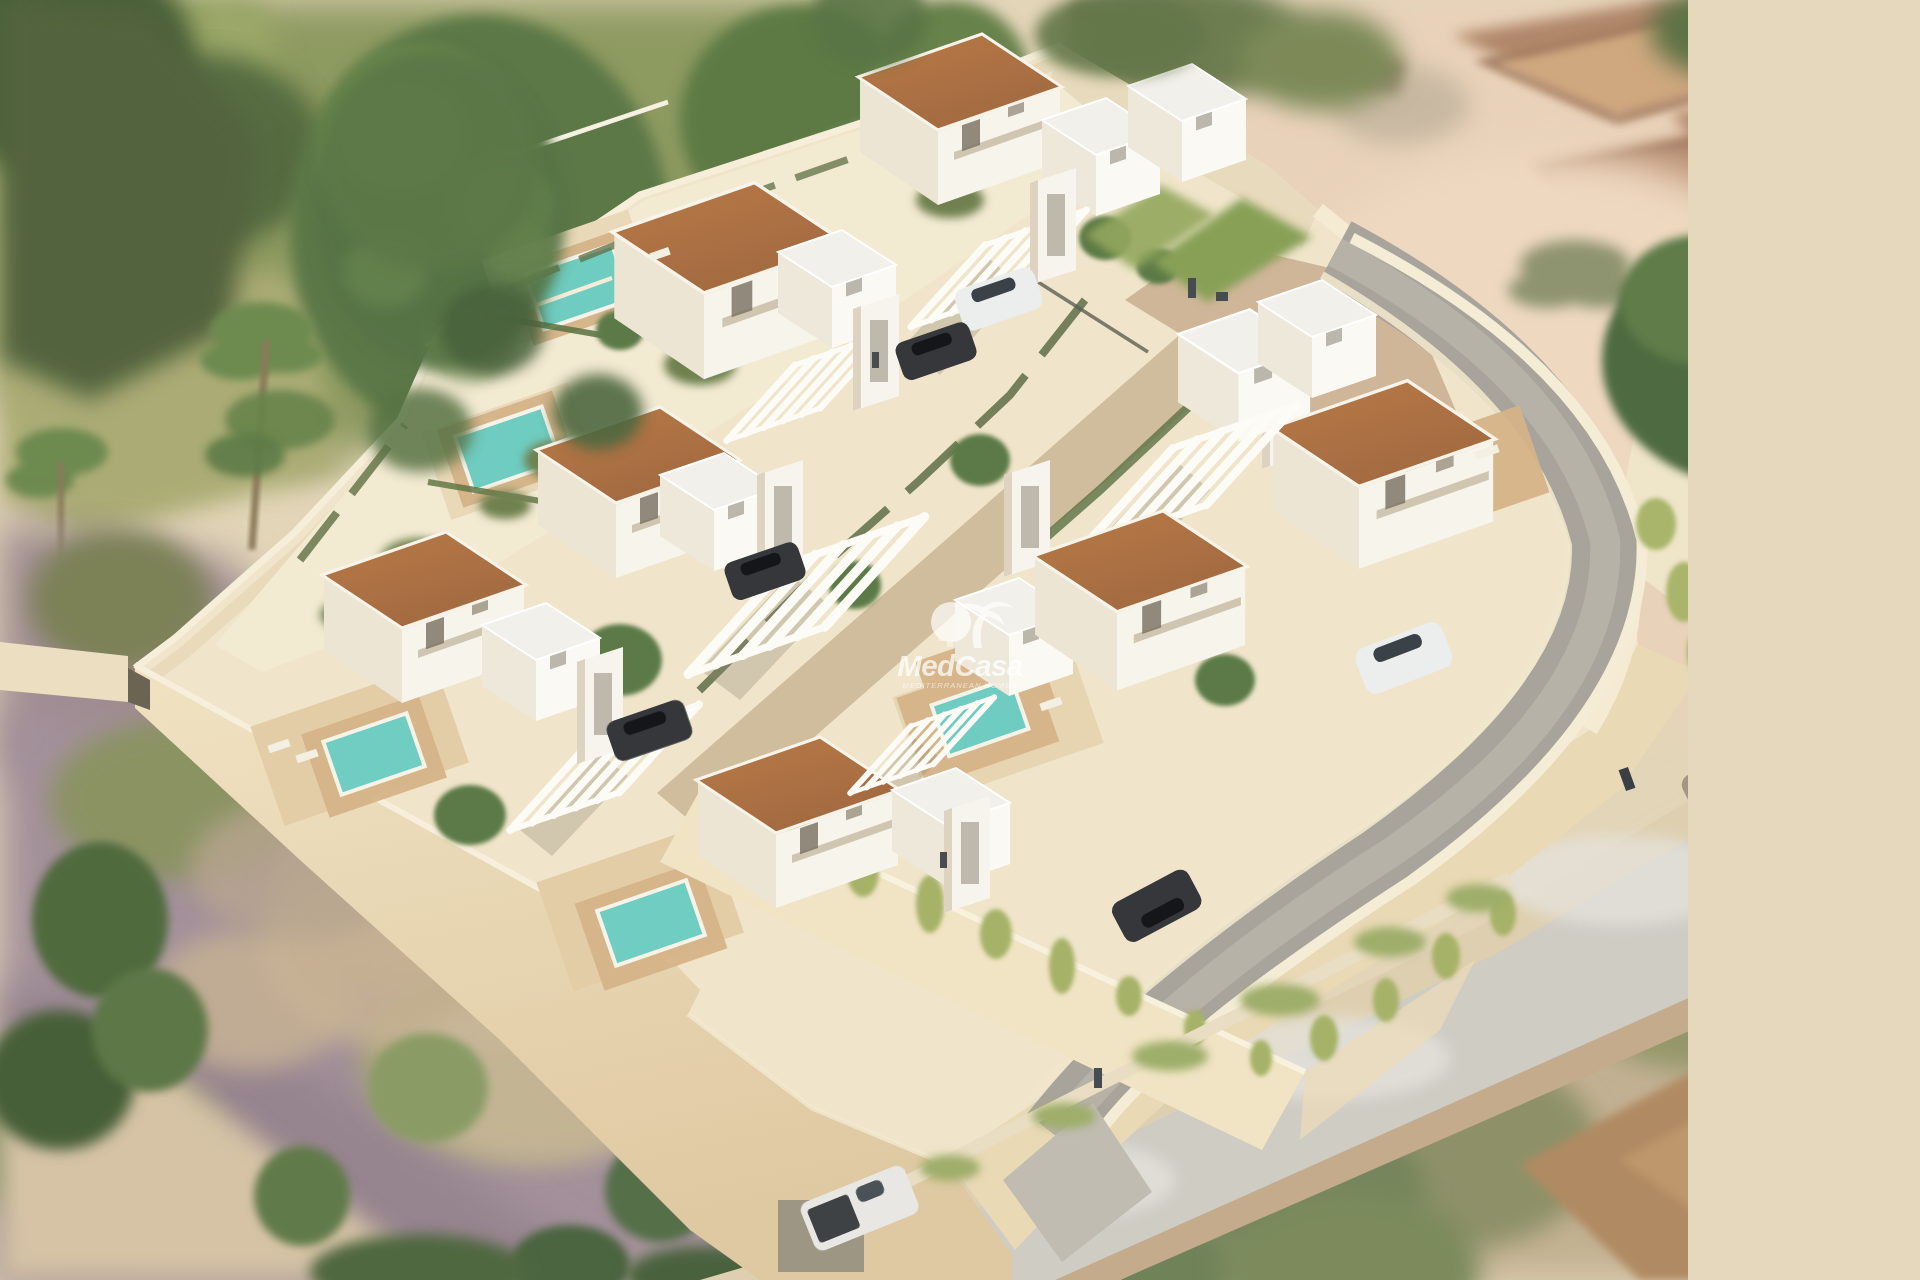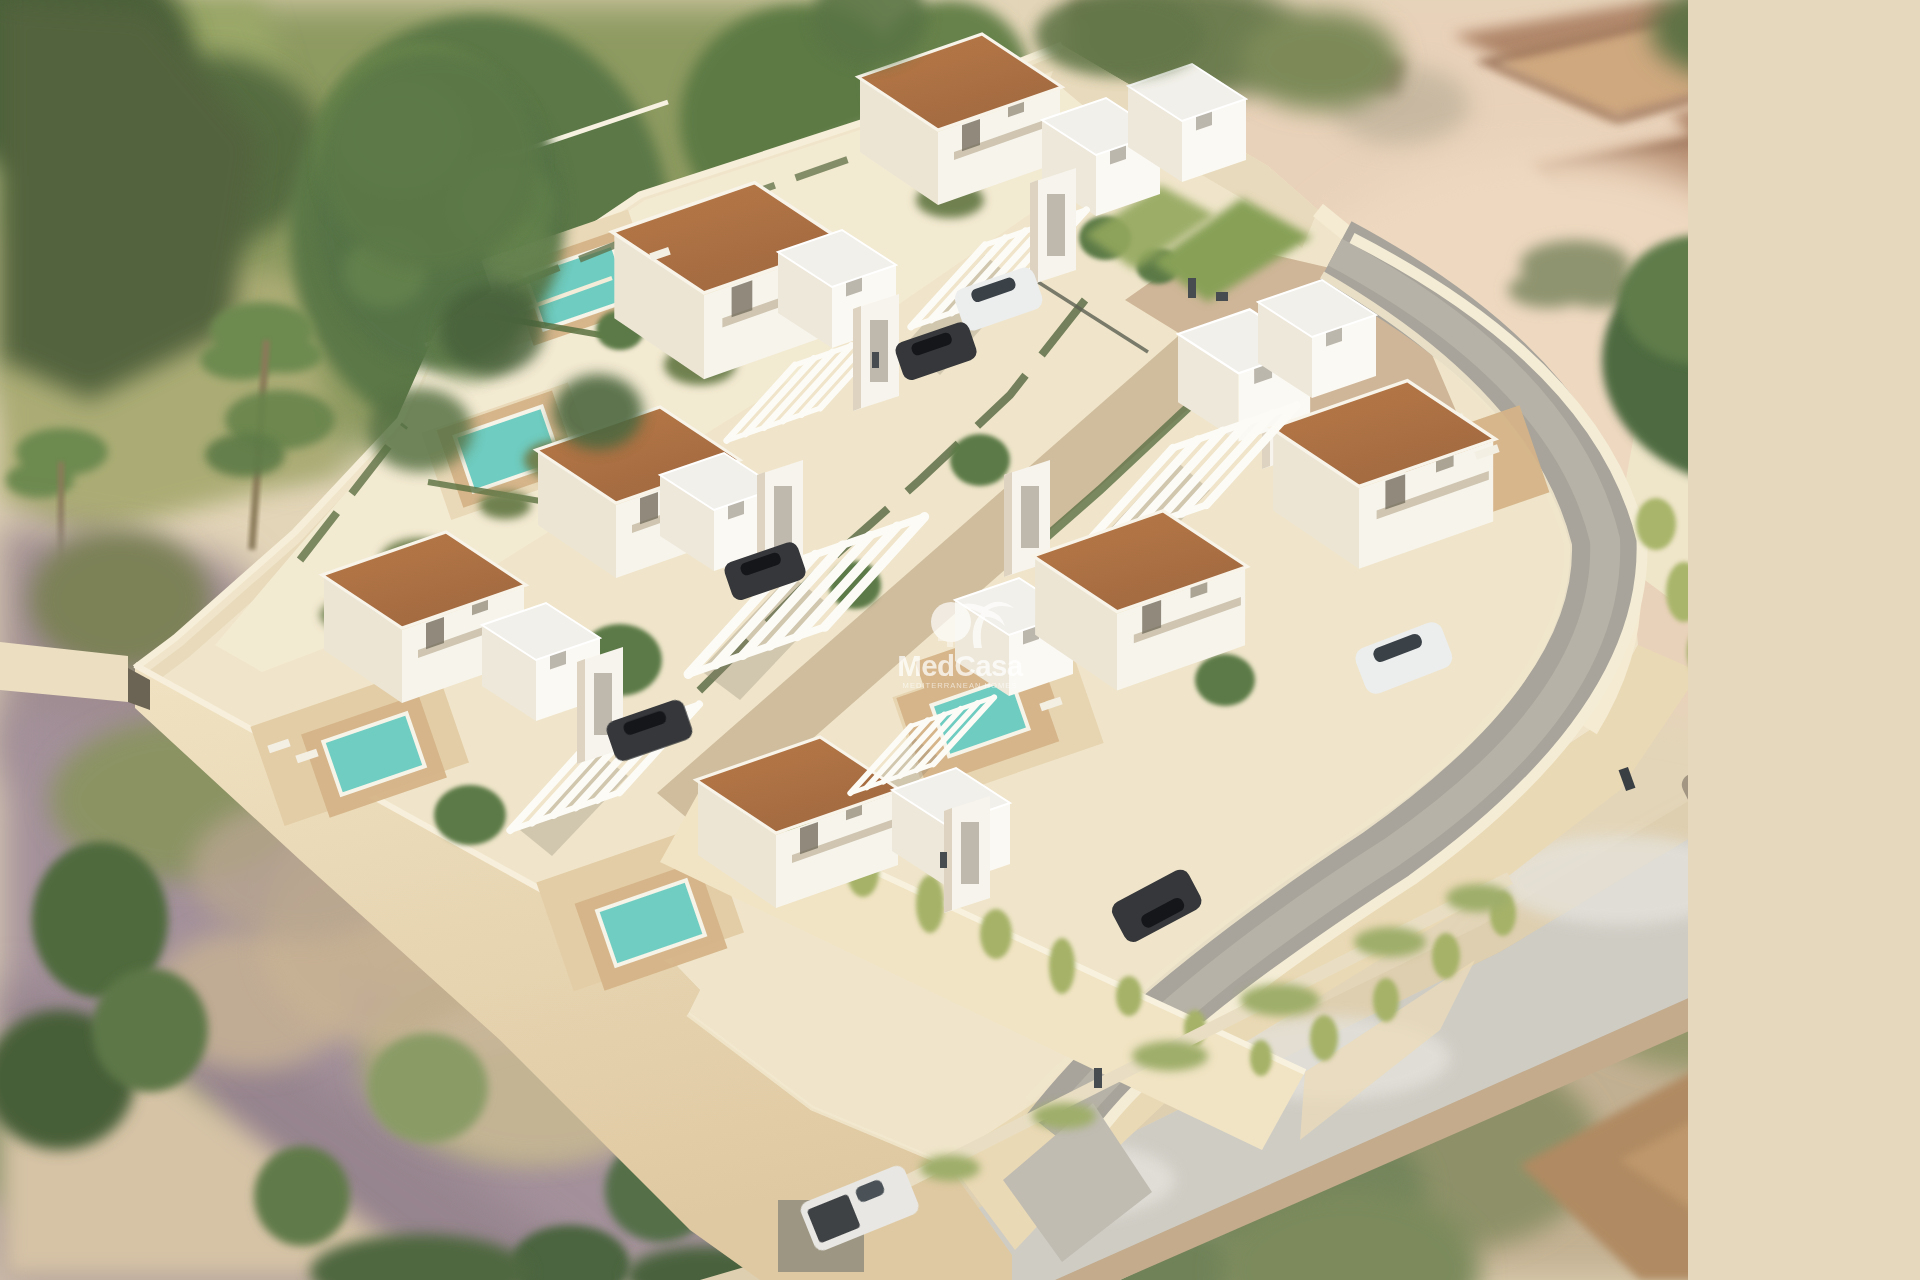--- a/index.html
+++ b/index.html
@@ -1,16 +1,16 @@
 <!DOCTYPE html>
 <html><head>
 <meta charset="utf-8">
 <style>
 html,body{margin:0;padding:0;background:#e6d8bc;font-family:"Liberation Sans",sans-serif;}
-#scene{width:1688px;height:1280px;overflow:hidden;position:relative;}
+#scene{width:1688px;height:1280px;overflow:hidden;position:relative;font-style:italic;}
 </style>
 </head>
 <body>
 <div id="scene">
 <svg width="1920" height="1280" viewBox="0 0 1920 1280" xmlns="http://www.w3.org/2000/svg">
 <defs>
 <filter id="b20" x="-40%" y="-40%" width="180%" height="180%">
           <feGaussianBlur stdDeviation="20"></feGaussianBlur>
         </filter>
 <filter id="b12" x="-40%" y="-40%" width="180%" height="180%">

